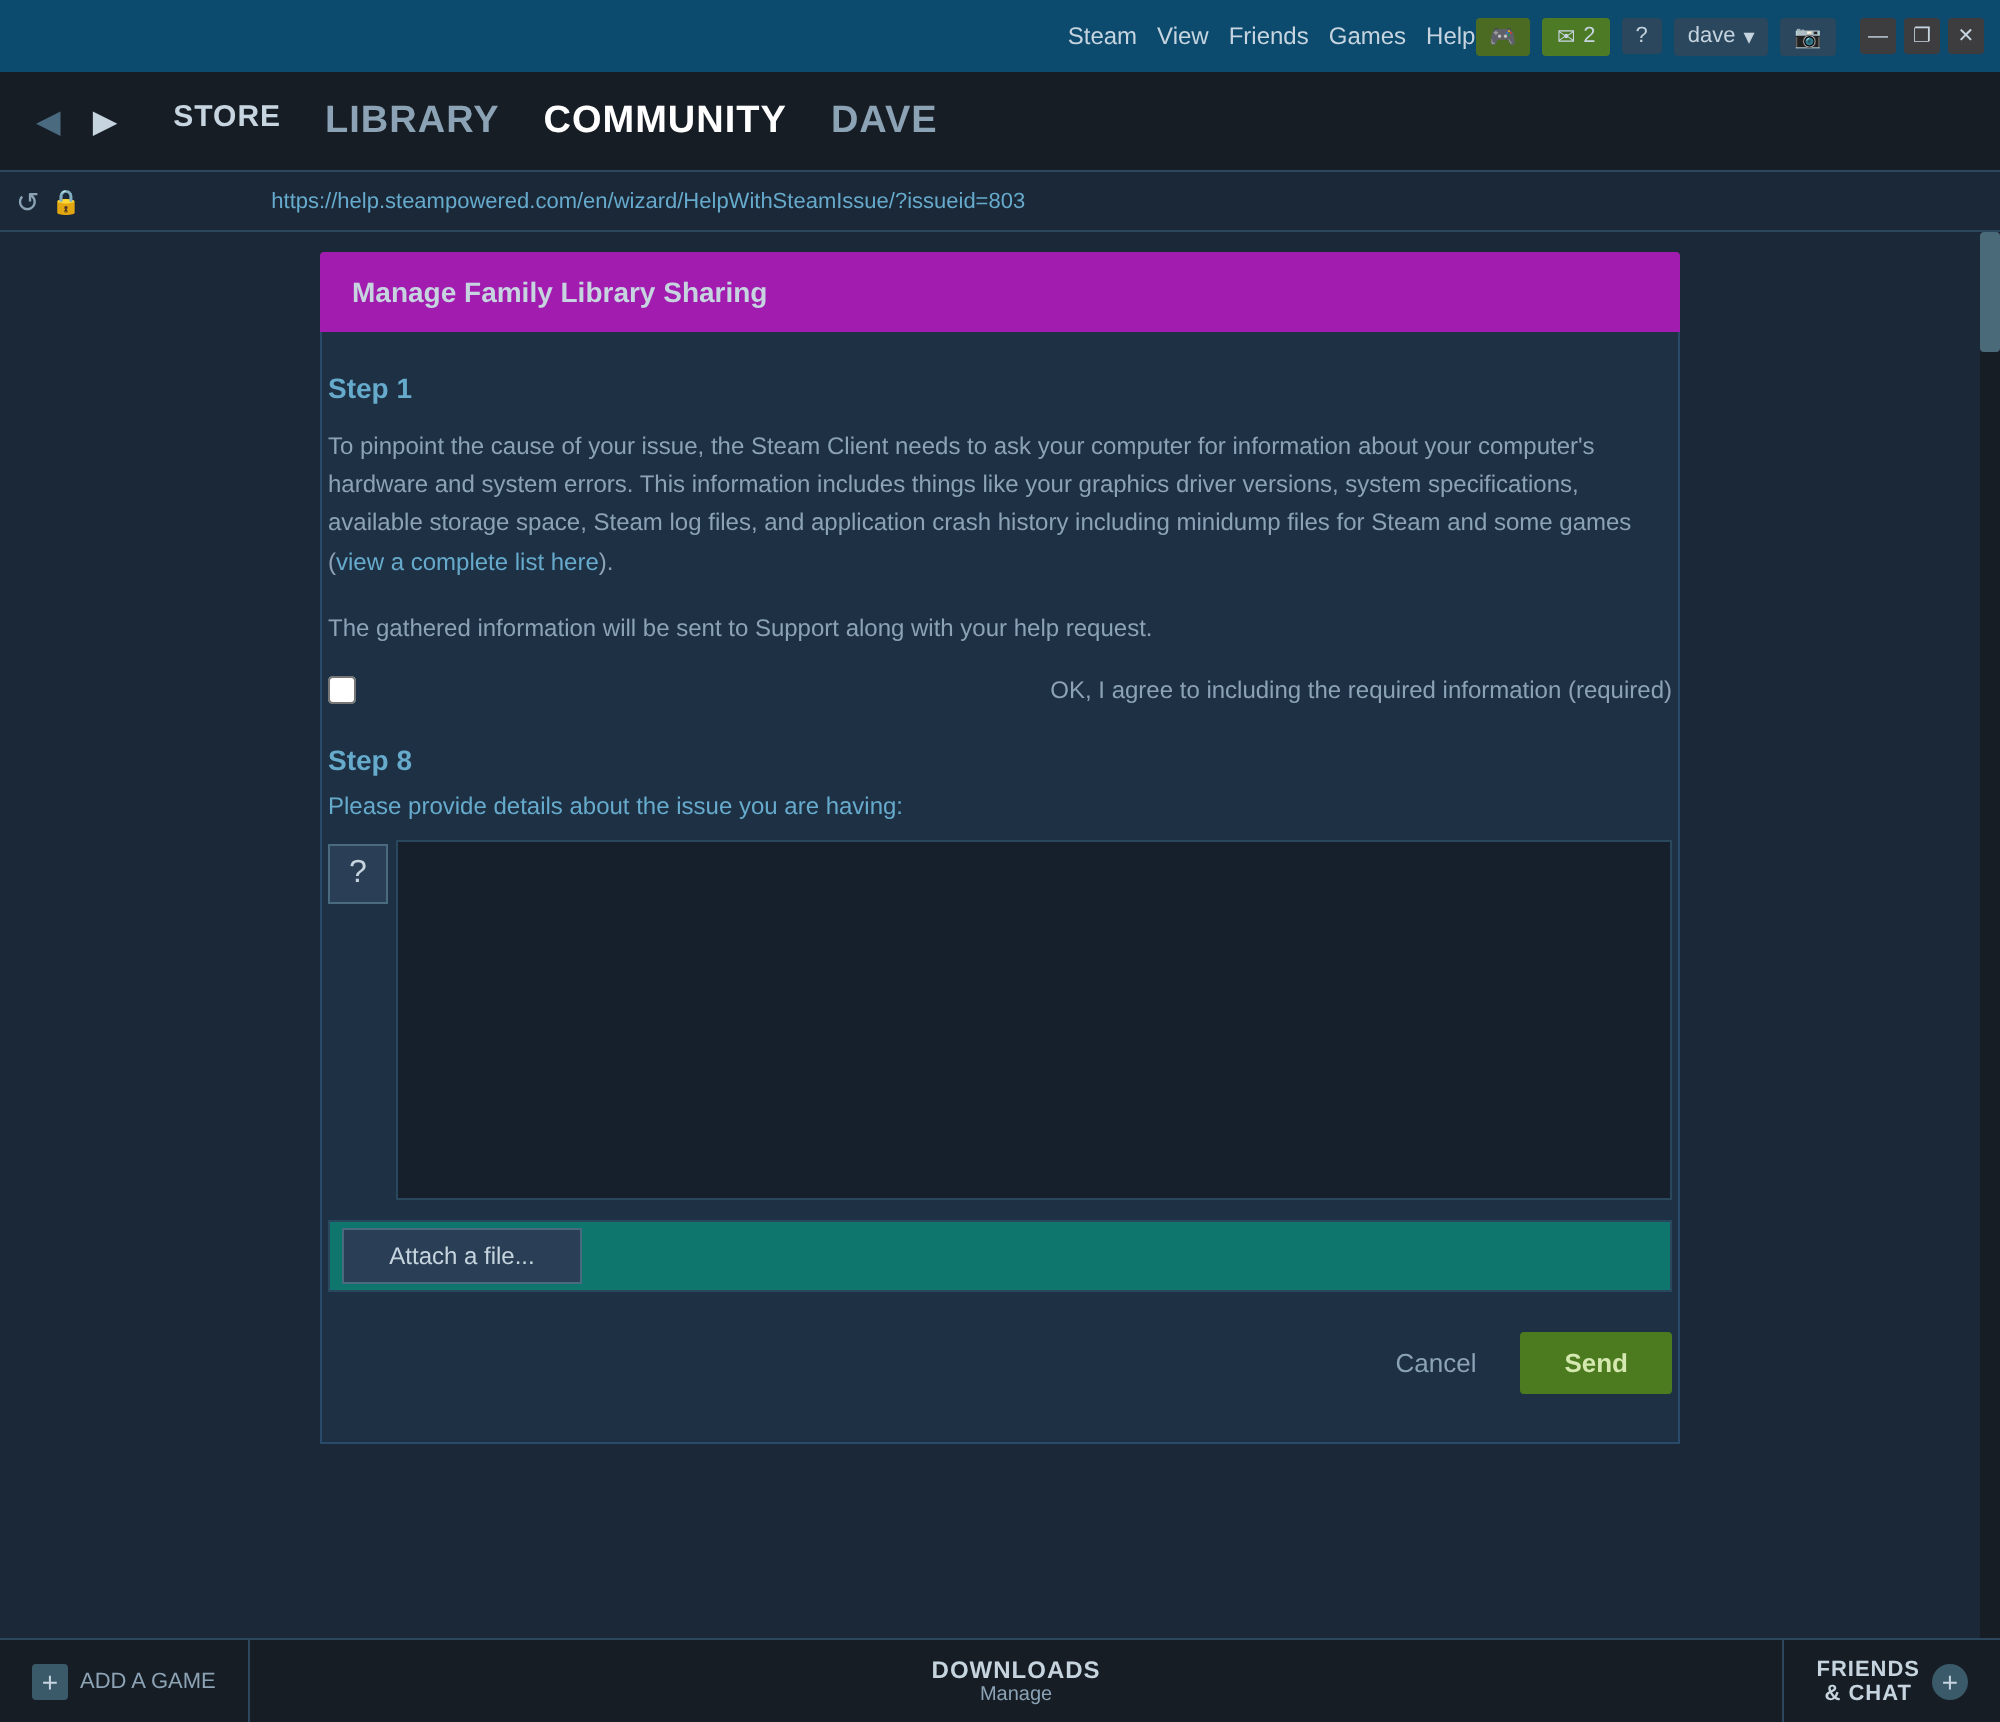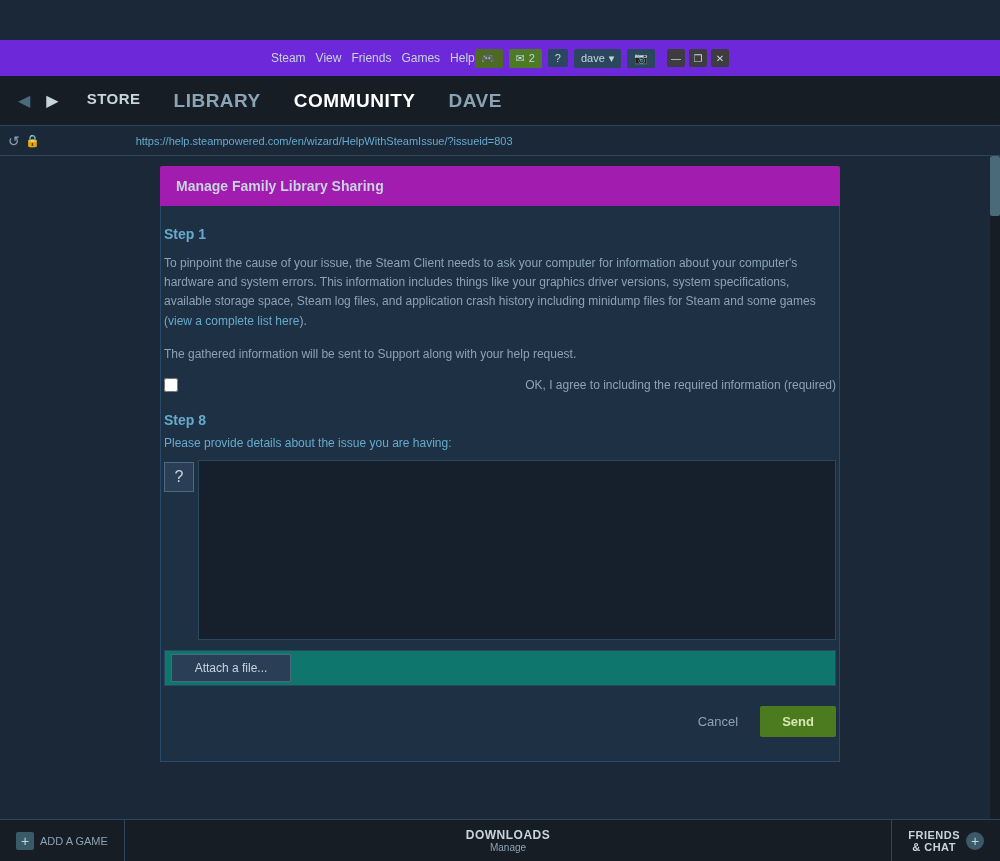--- a/index.html
+++ b/index.html
@@ -9,26 +9,25 @@
       background: #1b2838;
       font-family: Arial, sans-serif;
       color: #c6d4df;
       overflow: hidden;
       position: relative;
     }
 
     
     .title-bar {
       height: 36px;
-      background: #6d28d9;
-      display: flex;
-      align-items: center;
-      justify-content: center;
+      background: #0c4a6e;
+      display: flex;
+      align-items: center;
+      justify-content: flex-end;
       padding: 0 8px;
-      margin-top: 40px;
     }
     .title-bar-left {
       display: flex;
       align-items: center;
       gap: 12px;
     }
     .title-bar-menu {
       display: flex;
       gap: 10px;
       font-size: 12px;
@@ -89,21 +88,21 @@
       background: none;
       border: none;
       color: #4a6a80;
       font-size: 16px;
       cursor: pointer;
       padding: 4px 6px;
     }
     .nav-arrow.active { color: #c6d4df; }
     .nav-tabs {
       display: flex;
-      gap: 13px;
+      gap: 2px;
       margin-left: 8px;
     }
     .nav-tab {
       font-size: 19px;
       font-weight: bold;
       padding: 6px 10px;
       cursor: pointer;
       color: #8ba3b5;
       text-decoration: none;
       letter-spacing: 0.5px;

